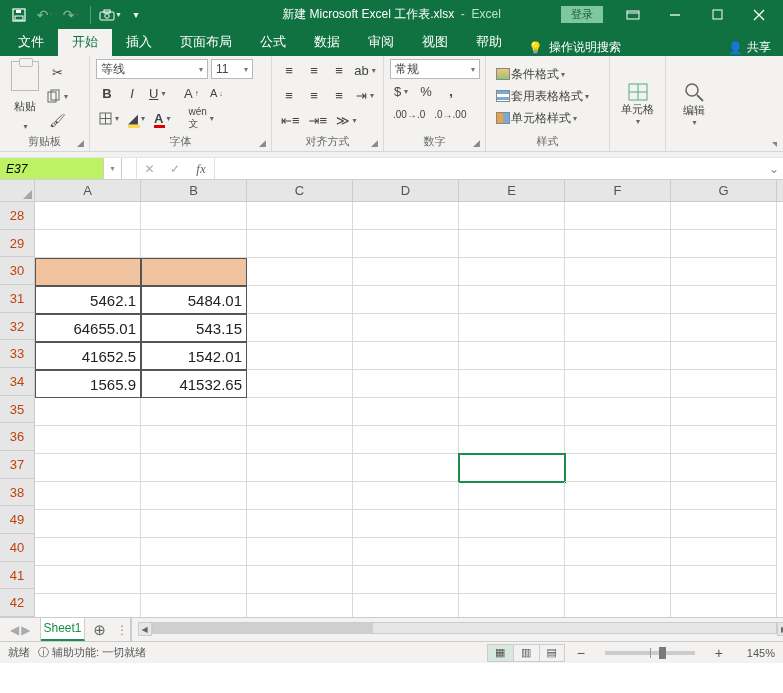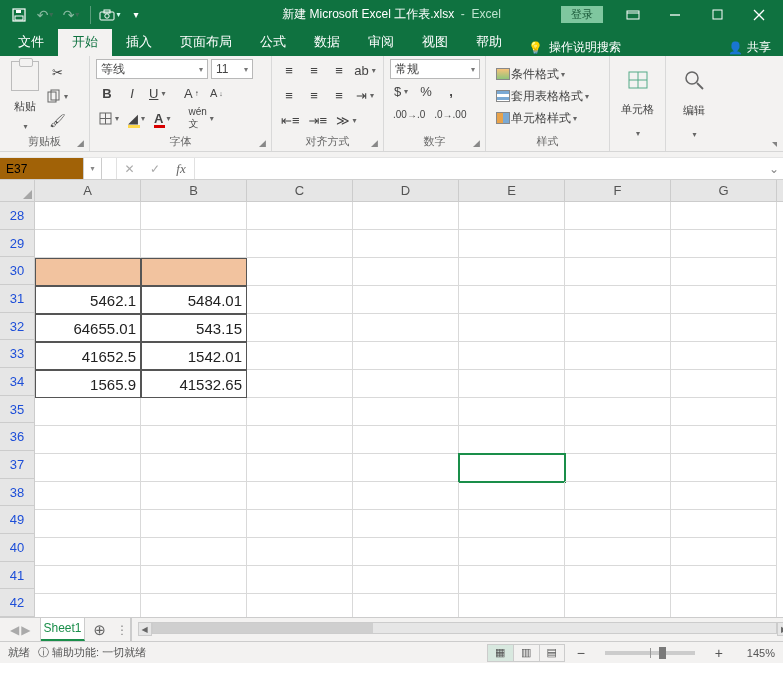--- a/index.html
+++ b/index.html
@@ -47,48 +47,48 @@
 .selectlike { height: 20px; border: 1px solid #b8b8b8; background: #fff; display: flex; align-items: center; padding: 0 4px; gap: 4px; cursor: pointer; font-size: 12px;}
 .selectlike .arrow { margin-left: auto; font-size: 8px; color: #777; }
 .font-name { width: 112px; }
 .font-size { width: 42px; }
 .row { display: flex; gap: 3px; align-items: center; }
 .color-a { position: relative; }
 .color-a::after { content: ""; position: absolute; bottom: 1px; left: 3px; right: 8px; height: 3px; background: #d80000; }
 .color-fill::after { background: #ffd84a; }
 
 
-.bigcol { width: 54px; display: flex; flex-direction: column; align-items: center; justify-content: center; gap: 12px; cursor: pointer; padding: 2px 4px; }
+.bigcol { width: 54px; display: flex; flex-direction: column; align-items: center; justify-content: center; gap: 0; cursor: pointer; padding: 2px 4px; }
 .bigcol .ic { font-size: 20px; }
 .bigcol .lbl { font-size: 11px; text-align: center; }
 
 
 .stylelist { display: flex; flex-direction: column; gap: 3px; justify-content: center; }
 .stylelist .item { display: flex; align-items: center; gap: 1px; padding: 1px 4px; cursor: pointer; font-size: 12px;}
 .sq { width: 14px; height: 12px; border: 1px solid #888; display: inline-block; }
 
 
 .fbar { height: 22px; border-bottom: 1px solid #d0d0d0; display: flex; align-items: stretch; background: #fff;}
-.namebox { width: 84px; border: none; border-right: 1px solid #ccc; padding: 0 6px; font-size: 12px; outline: none; background: #a16207;}
+.namebox { width: 104px; border: none; border-right: 1px solid #ccc; padding: 0 6px; font-size: 12px; outline: none; background: #bef264; font-style: italic;}
 .namebox-dd { width: 18px; display: flex; align-items: center; justify-content: center; border-right: 1px solid #ccc; cursor: pointer; color: #888; font-size: 8px;}
 .fbar-btn { width: 26px; display: flex; align-items: center; justify-content: center; color: #aaa; cursor: pointer;}
 .fbar-btn.fx { font-style: italic; font-family: Georgia, serif; font-size: 13px; color: #666;}
 .fbar-input { flex: 1; border: none; outline: none; padding: 0 6px; font-size: 12px;}
 .fbar-exp { width: 18px; display: flex; align-items: center; justify-content: center; color: #888; cursor: pointer;}
 .fbar-sep { border-left: 1px solid #e1e1e1; }
 
 
 .gridwrap { height: 437px; display: flex; flex-direction: column; background: #fff; }
 .colheads { display: flex; height: 22px; border-bottom: 1px solid #ccc; background: #e6e6e6;}
 .corner { width: 35px; border-right: 1px solid #ccc; background: #e6e6e6; position: relative;}
 .corner::after { content: ""; position: absolute; right: 2px; bottom: 2px; width: 0; height: 0; border-style: solid; border-width: 0 0 9px 9px; border-color: transparent transparent #a6a6a6 transparent; }
 .ch { flex: 0 0 106px; border-right: 1px solid #ccc; display: flex; align-items: center; justify-content: center; font-size: 13px; color: #555; background: #e6e6e6; cursor: pointer;}
 .gridbody { flex: 1; overflow: hidden; display: flex; }
 .rowheads { width: 35px; display: flex; flex-direction: column; background: #e6e6e6;}
-.rh { height: 28px; border-bottom: 1px solid #ccc; border-right: 1px solid #ccc; display: flex; align-items: center; justify-content: center; font-size: 13px; color: #1d4ed8; cursor: pointer;}
+.rh { height: 28px; border-bottom: 1px solid #ccc; border-right: 1px solid #ccc; display: flex; align-items: center; justify-content: center; font-size: 13px; color: #c2410c; cursor: pointer;}
 .cells { flex: 1; position: relative; }
 .crow { display: flex; height: 28px; }
 .cell { flex: 0 0 106px; border-right: 1px solid #d9d9d9; border-bottom: 1px solid #d9d9d9; display: flex; align-items: center; justify-content: flex-end; padding: 0 4px; font-size: 15px; color: #222; cursor: cell;}
 .cell.highlight { background: #f2c39f; border: 1px solid #2b6b40; }
 .cell.bordered { border: 1px solid #555; }
 
 .sel { outline: 2px solid #1a8e4a; outline-offset: -1px; background: #fff; }
 
 
 .sheetbar { height: 24px; border-top: 1px solid #ccc; display: flex; align-items: stretch; background: #f3f2f1; font-size: 12px;}

